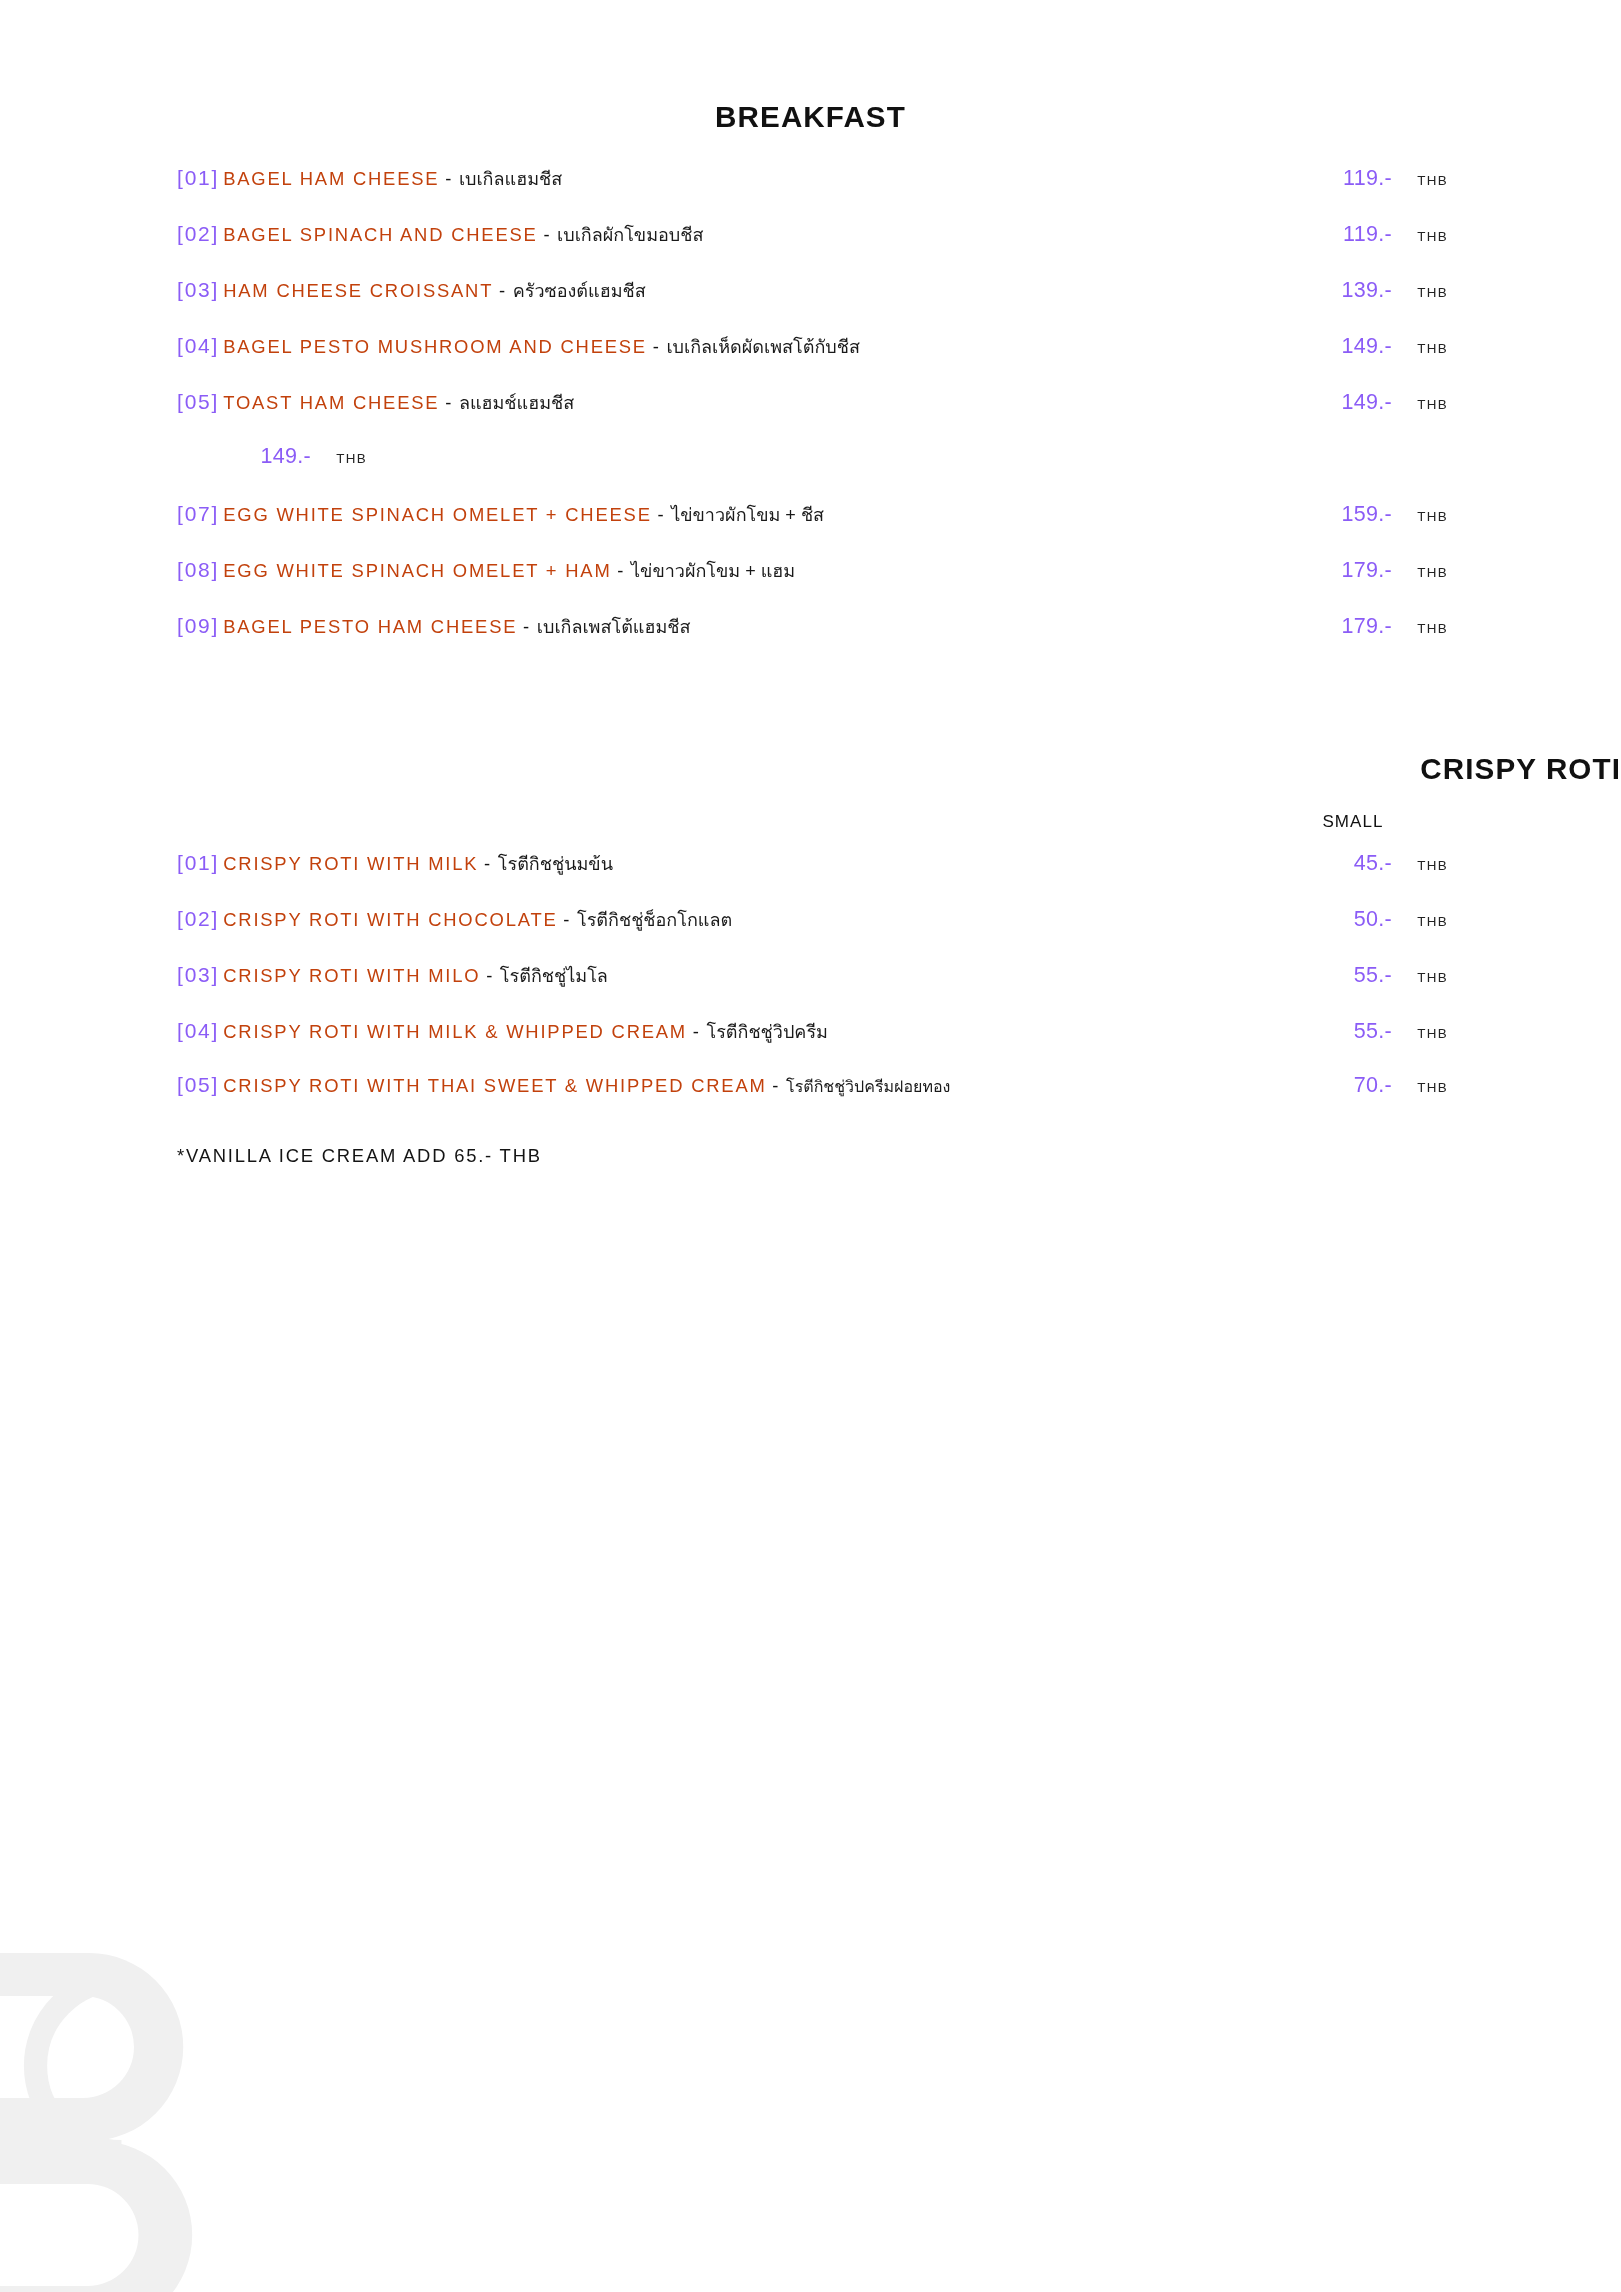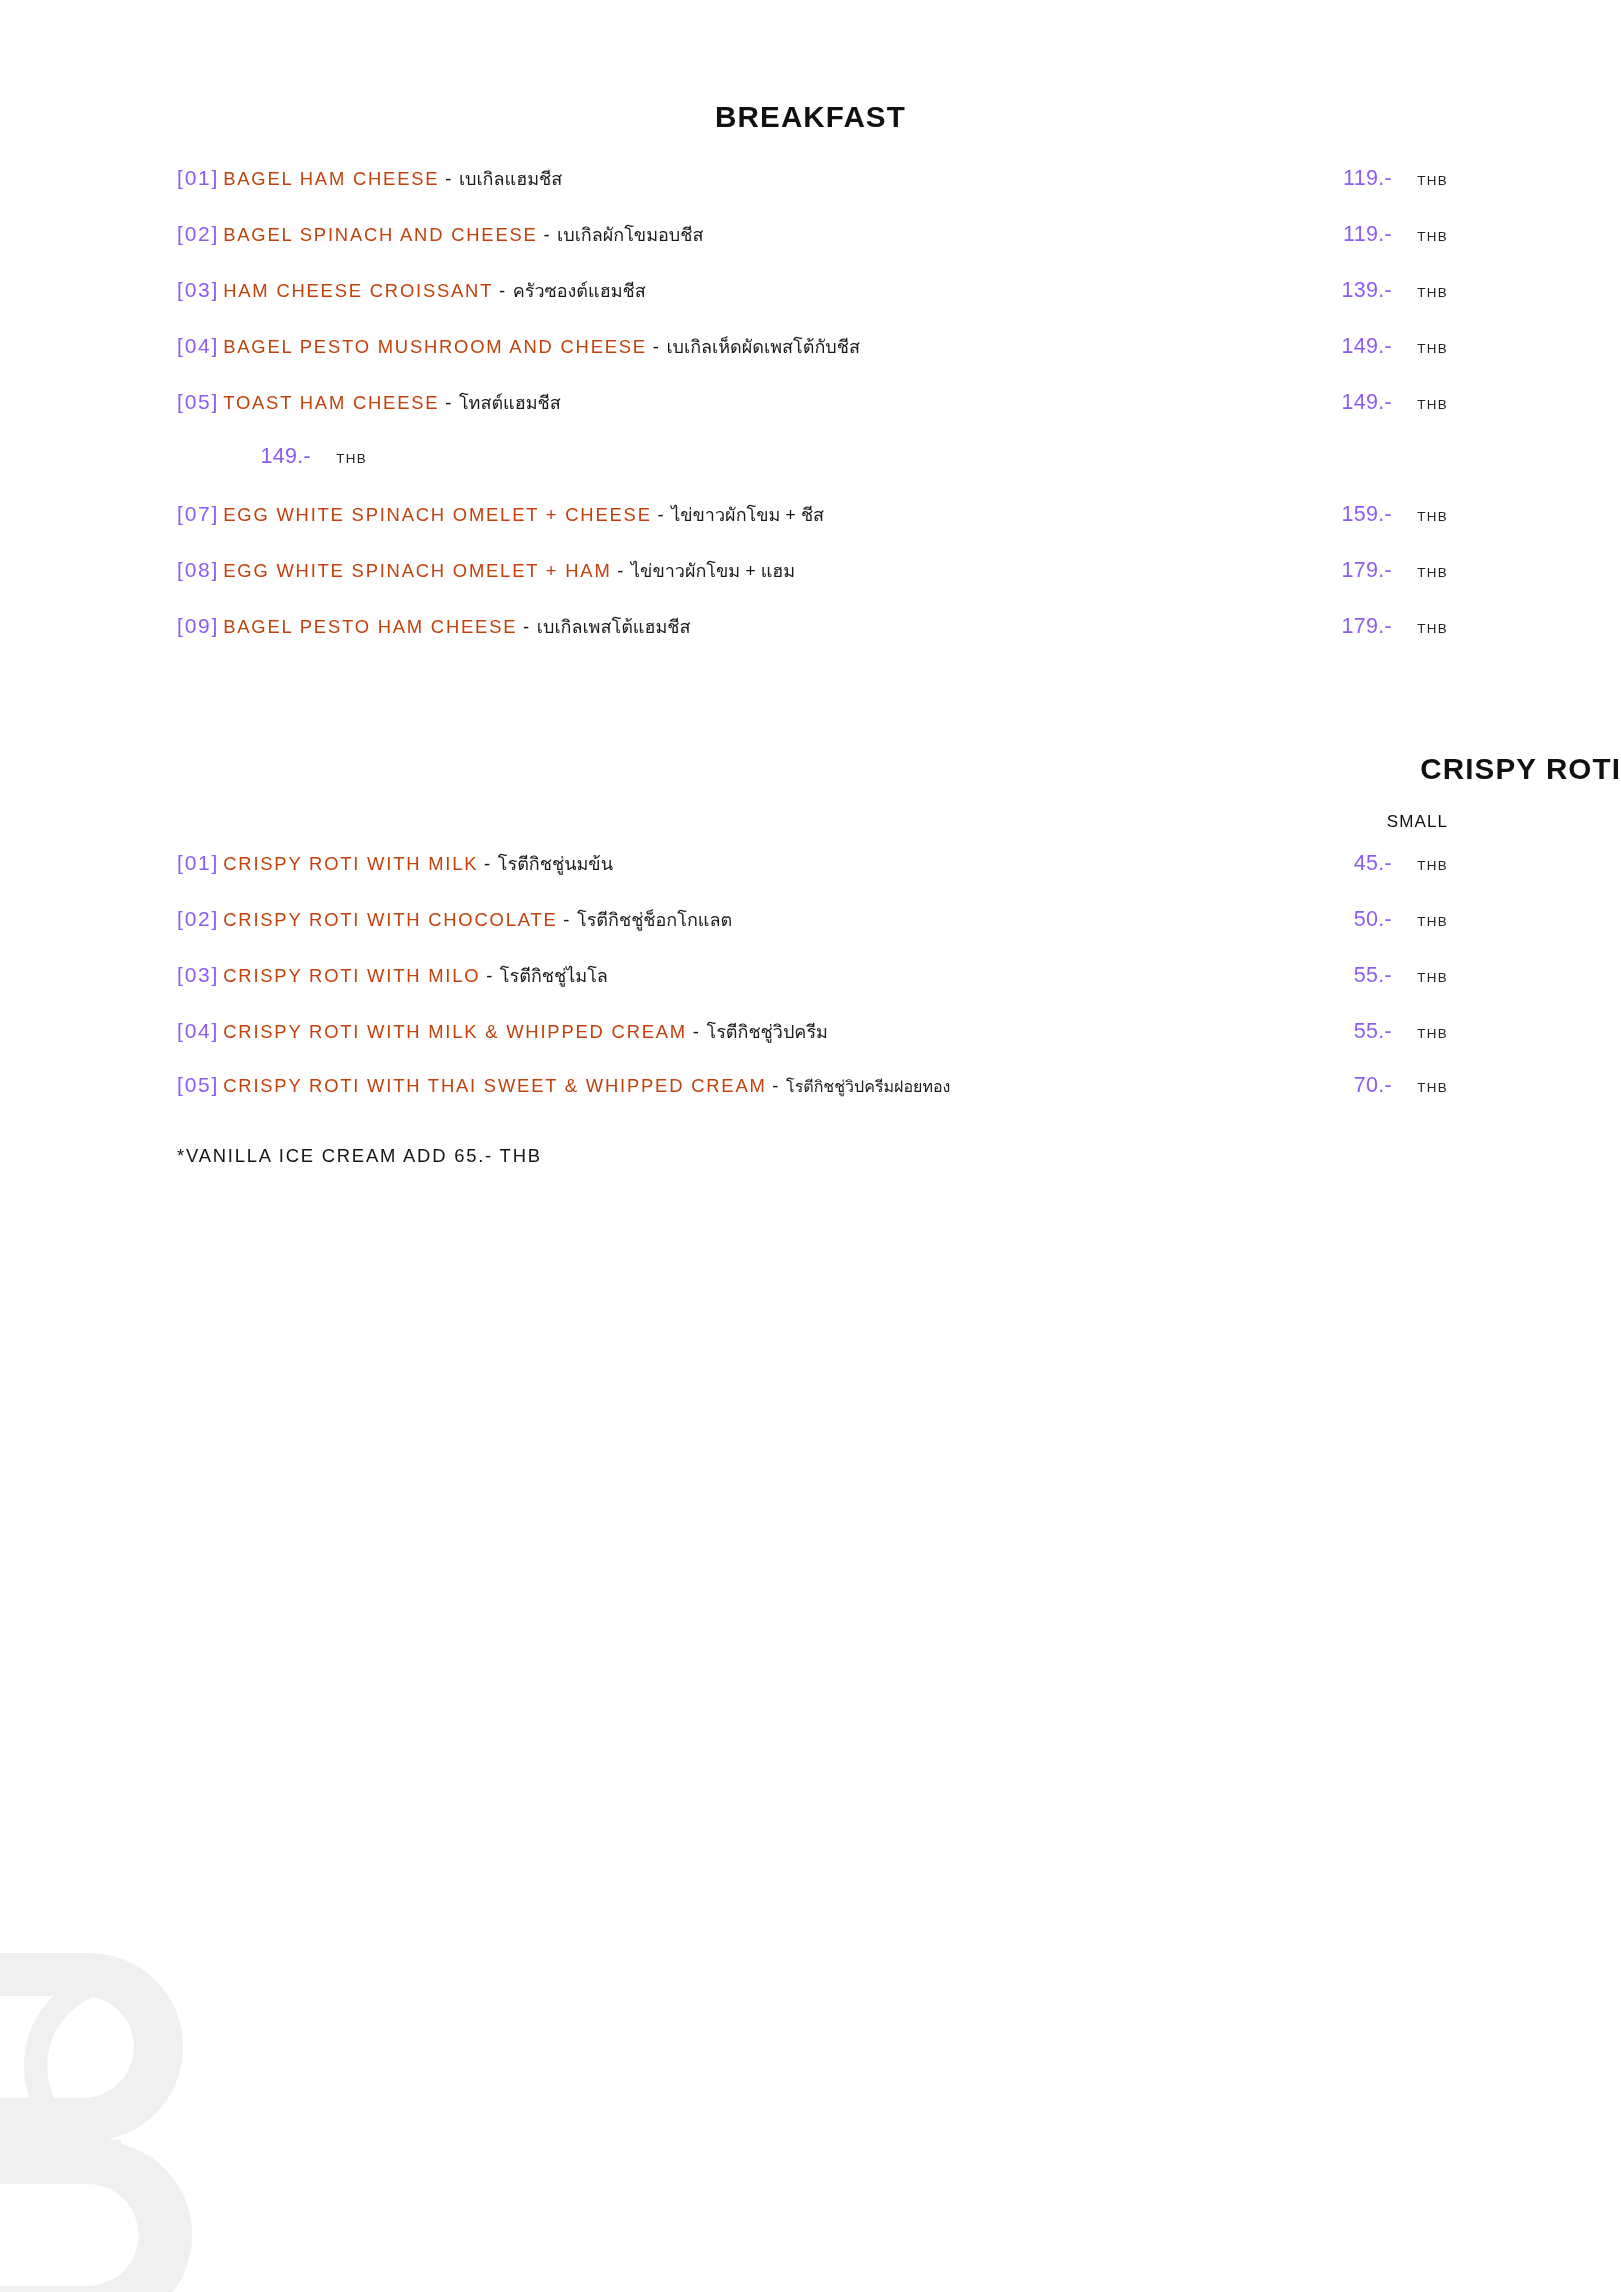--- a/index.html
+++ b/index.html
@@ -115,21 +115,21 @@
 
   .col-head-row {
     display: flex;
     padding: 0 173px 0 177px;
     height: 30px;
     align-items: flex-end;
   }
   .col-head-spacer { flex: 1 1 auto; }
   .col-head {
     flex: 0 0 190px;
-    text-align: right;
+    text-align: center;
     font-size: 17px;
     letter-spacing: 1.1px;
     color: #111;
     padding-left: 0;
   }
 
   .note {
     padding: 16px 0 0 177px;
     font-size: 18.4px;
     letter-spacing: 1.8px;
@@ -218,21 +218,21 @@
         <div class="cur-cell">
           <span class="cur">THB</span>
         </div>
       </li>
 
       <li class="row">
         <div class="name-cell">
           <span class="idx">[05]</span>
           <span class="en">TOAST HAM CHEESE</span>
           <span class="dash">-</span>
-          <span class="th">โทสต์แฮมชีส</span>
+          <span class="th">ลแฮมช์แฮมชีส</span>
         </div>
         <div class="price-cell">
           <span class="price">149.-</span>
         </div>
         <div class="cur-cell">
           <span class="cur">THB</span>
         </div>
       </li>
 
       <li class="row">

